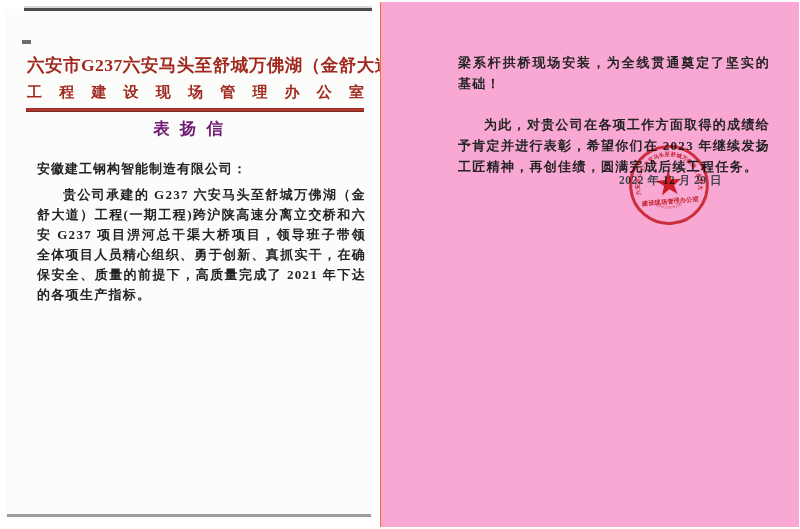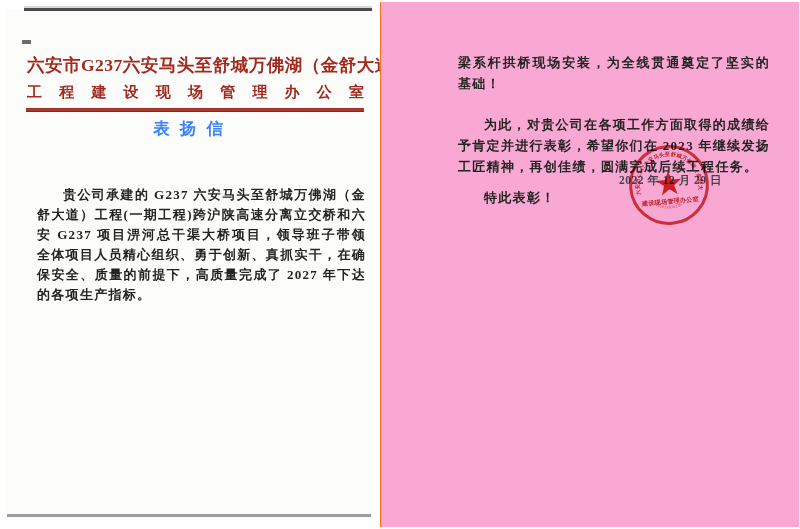--- a/index.html
+++ b/index.html
@@ -17,21 +17,21 @@
 
   .letterhead{position:absolute;left:21px;right:9px;top:44px;color:#a02a20;font-weight:bold;}
   .letterhead .l1{font-size:17.5px;line-height:24px;letter-spacing:.5px;
                   text-align:justify;text-align-last:justify;white-space:nowrap;}
   .letterhead .l2{font-size:15px;line-height:24px;margin-top:3px;
                   text-align:justify;text-align-last:justify;}
   .letterhead-rule{position:absolute;left:20px;right:9px;top:99px;height:4px;
                    background:linear-gradient(180deg,#8a2a22 0%,#c23a2e 45%,#6d251f 100%);}
 
   .letter-title{position:absolute;left:0;right:0;top:109px;text-align:center;
-                font-size:16.5px;font-weight:bold;color:#3b82f6;letter-spacing:3px;}
+                font-size:16.5px;font-weight:bold;color:#701a75;letter-spacing:3px;}
 
   .salutation{position:absolute;left:31px;top:151px;font-size:13px;font-weight:bold;
               color:#222;letter-spacing:1px;}
 
   .body-text{position:absolute;left:31px;right:7px;top:176px;font-size:13px;
              font-weight:bold;color:#242424;line-height:20px;letter-spacing:1.3px;
              text-align:justify;text-justify:inter-character;}
   .body-text p{margin:0;text-indent:2em;}
   .body-text p + p{margin-top:5px;}
 
@@ -62,31 +62,31 @@
     <div class="corner-mark"></div>
 
     <div class="letterhead">
       <div class="l1">六安市G237六安马头至舒城万佛湖（金舒大道）</div>
       <div class="l2">工 程 建 设 现 场 管 理 办 公 室</div>
     </div>
     <div class="letterhead-rule"></div>
 
     <div class="letter-title">表 扬 信</div>
 
+    <div class="salutation">安徽建工钢构智能制造有限公司：</div>
 
     <div class="body-text">
-      <p>贵公司承建的 G237 六安马头至舒城万佛湖（金舒大道）工程(一期工程)跨沪陕高速分离立交桥和六安 G237 项目淠河总干渠大桥项目，领导班子带领全体项目人员精心组织、勇于创新、真抓实干，在确保安全、质量的前提下，高质量完成了 2027 年下达的各项生产指标。</p>
+      <p>贵公司承建的 G237 六安马头至舒城万佛湖（金舒大道）工程(一期工程)跨沪陕高速分离立交桥和六安 G237 项目淠河总干渠大桥项目，领导班子带领全体项目人员精心组织、勇于创新、真抓实干，在确保安全、质量的前提下，高质量完成了 2021 年下达的各项生产指标。</p>
     </div>
   </div>
 
   <div class="page-right">
     <div class="body-text-r">
       <p>梁系杆拱桥现场安装，为全线贯通奠定了坚实的基础！</p>
       <p class="indent">为此，对贵公司在各项工作方面取得的成绩给予肯定并进行表彰，希望你们在 2023 年继续发扬工匠精神，再创佳绩，圆满完成后续工程任务。</p>
-      <p class="closing">特此表彰！</p>
     </div>
 
     <div class="letter-date">2022 年 12 月 29 日</div>
 
     <svg class="seal" viewBox="0 0 84 84" width="86" height="86">
       <defs>
         <path id="arcTop" d="M 14,50 A 29,29 0 1 1 70,50" fill="none"></path>
         <path id="arcBottom" d="M 21,55 A 27,27 0 0 0 63,55" fill="none"></path>
       </defs>
       <circle cx="42" cy="42" r="37.5" fill="none" stroke="#c62222" stroke-width="3" opacity="0.9"></circle>

